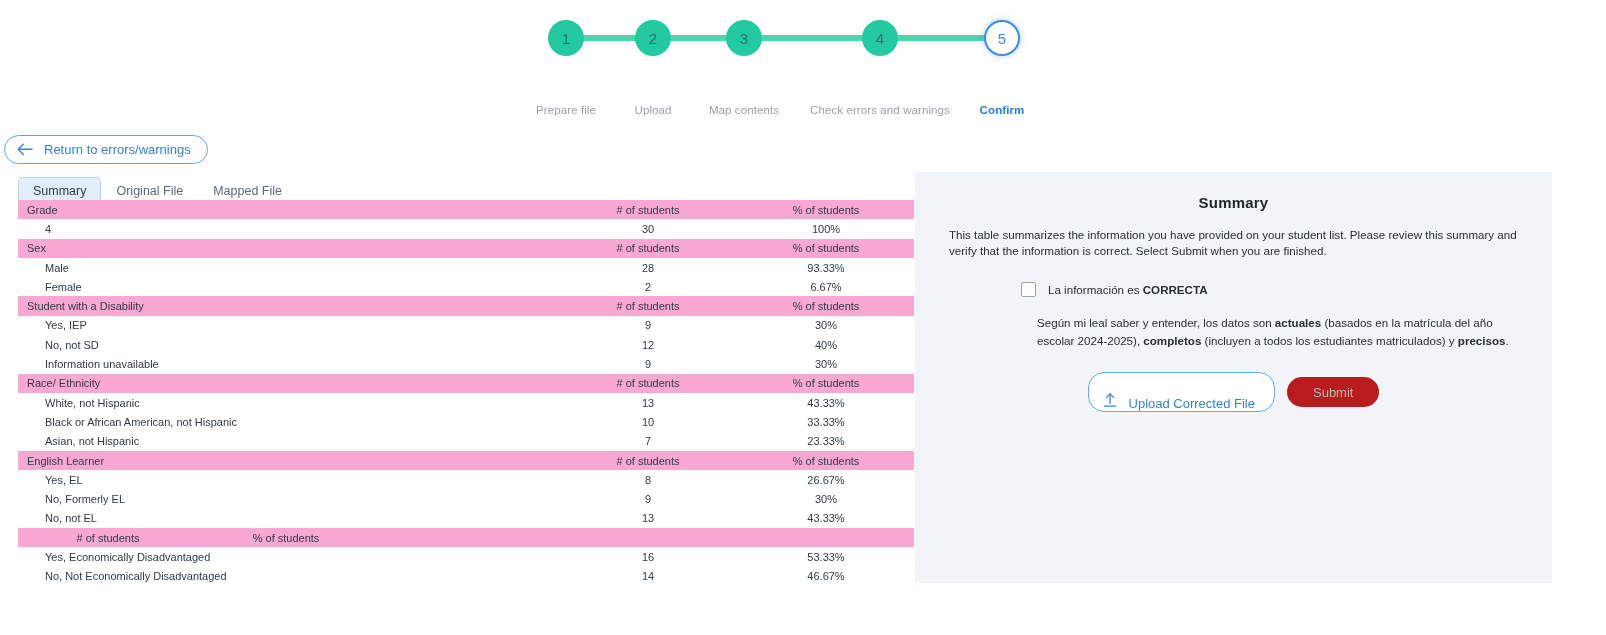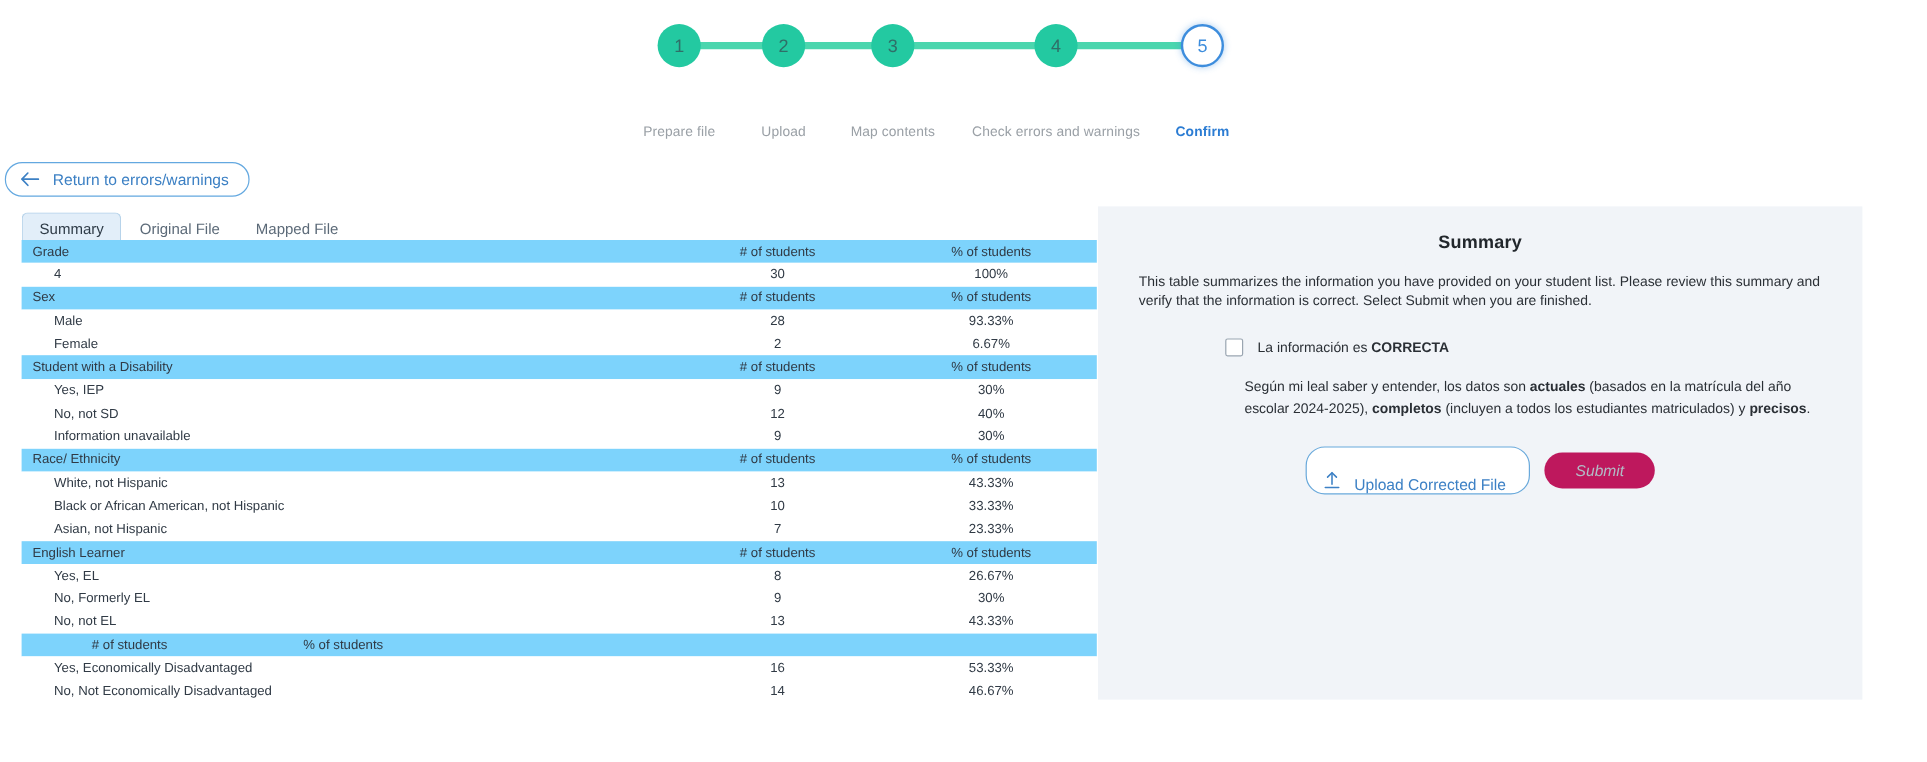--- a/index.html
+++ b/index.html
@@ -74,21 +74,21 @@
     border-color: #b7d3ea;
     color: #2e3b47;
   }
 
   
   .table {
     position: absolute; left: 18px; top: 200px;
     width: 896px;
   }
   .trow { display: flex; height: 19.3px; align-items: center; background:#fff; }
-  .trow.group { background: #7dd3fc; }
+  .trow.group { background: #f9a8d4; }
   .c-name { width: 540px; font-size: 11px; color: #303a45; }
   .c-num  { width: 180px; text-align: center; font-size: 11px; color: #303a45; }
   .c-pct  { width: 176px; text-align: center; font-size: 11px; color: #303a45; }
   .trow.group .c-name { padding-left: 9px; font-weight: 400; }
   .trow.item  .c-name { padding-left: 27px; }
 
   
   .panel {
     position: absolute; left: 915px; top: 172px;
     width: 637px; height: 411px;
@@ -124,23 +124,22 @@
   .btn-upload {
     height: 40px; padding: 0 19px 0 14px;
     display: inline-flex; align-items: flex-end; gap: 12px;
     border: 1px solid #69a9db; border-radius: 16px;
     background: #ffffff; color: #3d81c5; font-size: 13px; cursor: pointer;
   }
   .btn-submit {
     height: 30px; padding: 0 26px;
     display: inline-flex; align-items: center; justify-content: center;
     border: none; border-radius: 16px;
-    background: #be185d; color: #b2bcc6; font-size: 13px;
+    background: #b91c1c; color: #b2bcc6; font-size: 13px;
     cursor: default;
-    font-style: italic;
   }
 </style>
 </head>
 <body>
 
 <div id="root">
 
   <div class="stepper">
     <div class="stepper-inner" id="stepper-inner">
       <div class="step-track"></div>

